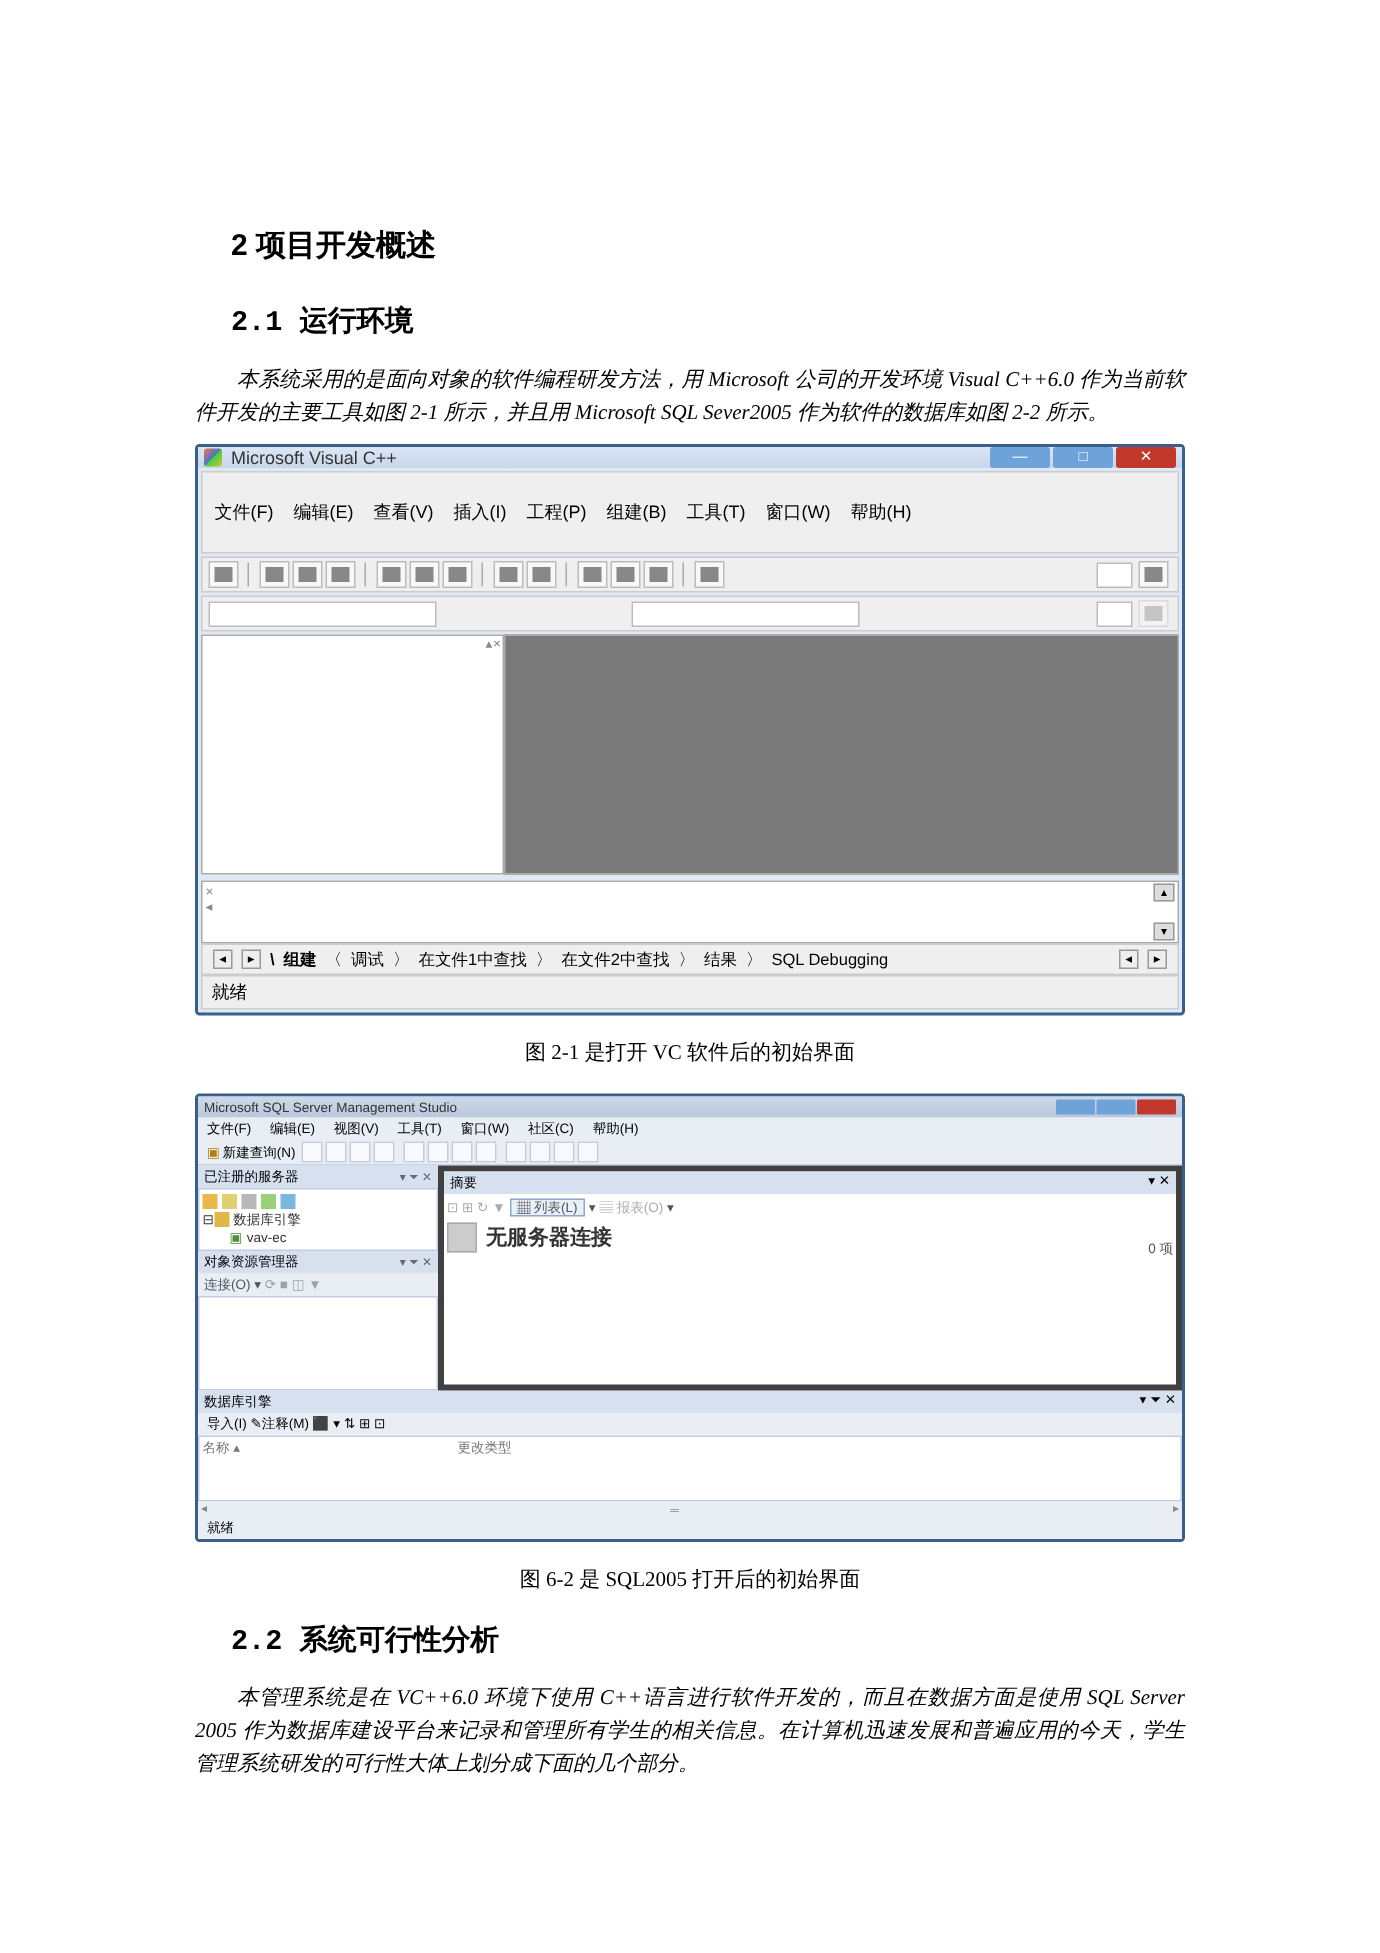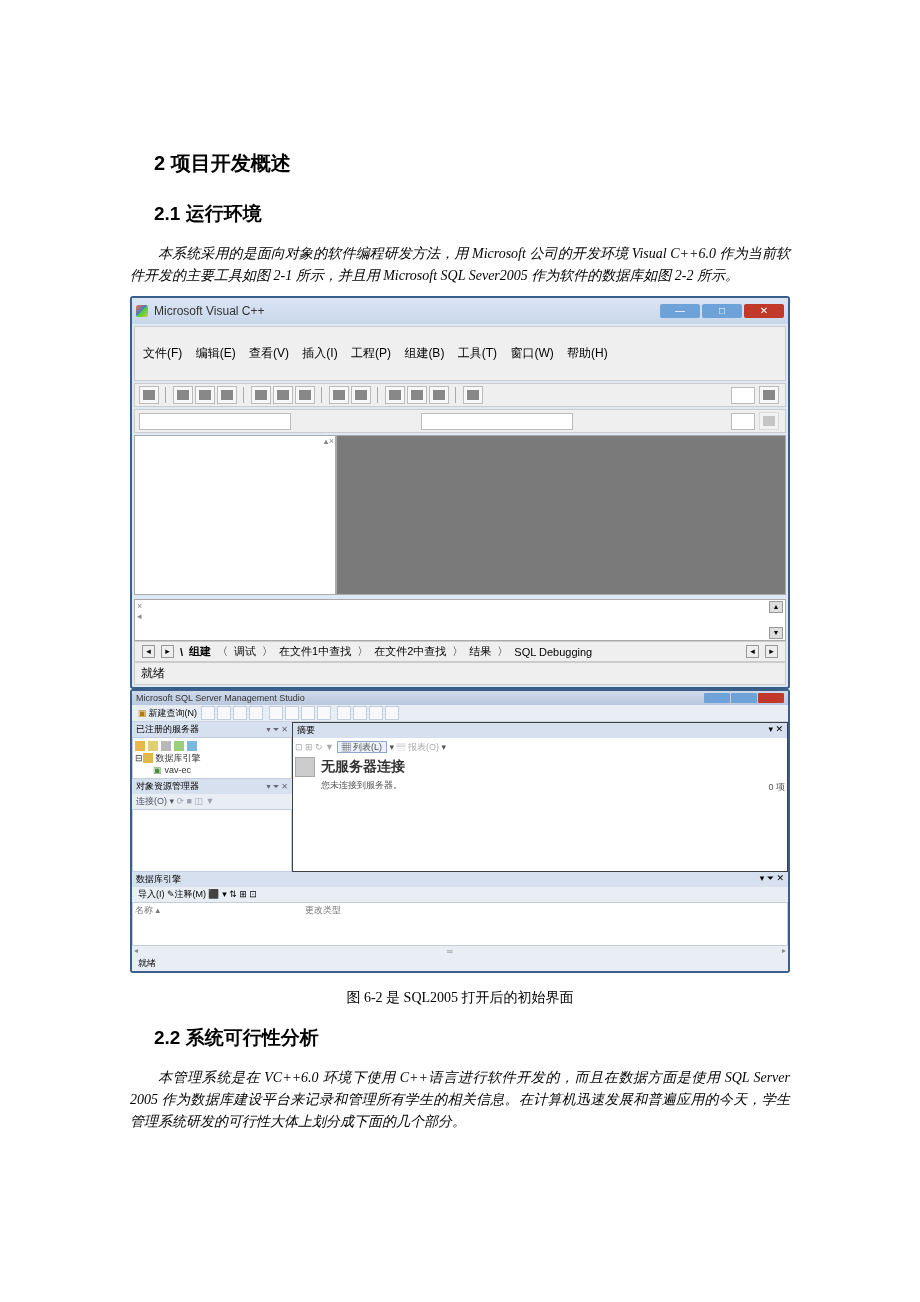--- a/index.html
+++ b/index.html
@@ -1,25 +1,25 @@
 <!DOCTYPE html>
 <html><head>
 <meta charset="utf-8">
 <style>
   html,body{margin:0;padding:0;background:#fff;}
   body{width:920px;min-height:1302px;font-family:"SimSun","宋体",serif;color:#000;font-size:14px;}
   .page{padding:150px 130px 0 130px;}
   h1{font-family:"SimHei","黑体",sans-serif;font-size:20px;font-weight:600;margin:0 0 24px 24px;}
-  h2{font-family:Liberation Sans, sans-serif;font-size:19px;font-weight:600;margin:0 0 16px 24px;}
+  h2{font-family:Liberation Mono, monospace;font-size:19px;font-weight:600;margin:0 0 16px 24px;}
   p.body{text-indent:2em;line-height:1.55;margin:0 0 6px 0;text-align:justify;font-size:14px;font-style:italic;}
   .caption{text-align:center;font-family:"SimSun",serif;font-size:14px;margin:16px 0 18px 0;}
 
   
   .fig1{border:2px solid #3a5f8a;border-radius:3px;background:#dfe8f5;font-family:"MS Sans Serif",Tahoma,sans-serif;font-size:12px;color:#000;}
-  .fig1 .titlebar{height:26px;background:linear-gradient(to bottom,#dbe6f5,#c8d6ea);display:flex;align-items:center;padding:0 4px;}
+  .fig1 .titlebar{height:14px;background:linear-gradient(to bottom,#dbe6f5,#c8d6ea);display:flex;align-items:center;padding:0 4px;}
   .fig1 .titlebar .icon{width:12px;height:12px;background:linear-gradient(135deg,#e74,#47c 50%,#4c4 50%,#cc3);border-radius:2px;margin-right:6px;}
   .fig1 .titlebar .t{flex:1;font-size:12px;color:#333;}
   .fig1 .winbtns{display:flex;}
   .fig1 .winbtn{width:40px;height:14px;background:#6ea3da;color:#fff;margin-left:2px;border-radius:2px;text-align:center;line-height:13px;font-size:10px;}
   .fig1 .winbtn.cl{background:#c0392b;}
   .fig1 .menubar{background:#efefef;padding:18px 8px;border:1px solid #ccc;margin:2px;font-size:12px;}
   .fig1 .menubar span{margin-right:10px;}
   .fig1 .toolbar{background:#efefef;border:1px solid #ccc;margin:0 2px 2px 2px;padding:2px 4px;display:flex;align-items:center;}
   .fig1 .btn{width:18px;height:16px;border:1px solid #bbb;background:#f8f8f8;display:inline-block;margin-right:2px;position:relative;}
   .fig1 .btn::after{content:"";position:absolute;inset:3px;background:#888;}
@@ -51,21 +51,21 @@
   .fig2 .toolbar .btn{width:12px;height:12px;border:1px solid #c3cde0;background:#f7f9fc;margin-right:2px;display:inline-block;}
   .fig2 .body{display:flex;min-height:150px;justify-content:center;}
   .fig2 .left{flex:0 0 160px;display:flex;flex-direction:column;}
   .fig2 .panel-hdr{background:#d7e0ee;padding:1px 4px;font-size:9px;display:flex;align-items:center;}
   .fig2 .panel-hdr .sp{flex:1;}
   .fig2 .panel-hdr .pin{font-size:8px;color:#667;}
   .fig2 .panel-body{background:#fff;border:1px solid #c3cde0;flex:1;padding:2px;font-size:9px;}
   .fig2 .panel-body .row{display:flex;align-items:center;height:12px;}
   .fig2 .panel-body .tree{color:#333;}
   .fig2 .panel-body .ico{width:10px;height:10px;background:#e8b84a;display:inline-block;margin-right:3px;}
-  .fig2 .right{flex:1;background:#fff;border:1px solid #404040;padding:2px;}
+  .fig2 .right{flex:1;background:#fff;border:4px solid #404040;padding:2px;}
   .fig2 .right .summ-hdr{background:#d7e0ee;padding:1px 4px;font-size:9px;margin:-2px -2px 2px -2px;display:flex;}
   .fig2 .right .summ-hdr .sp{flex:1;}
   .fig2 .right .summ-tools{font-size:9px;padding:1px 0;color:#555;}
   .fig2 .right .summ-tools .sel{border:1px solid #8fa8c9;padding:0 4px;background:#eaf0f9;}
   .fig2 .right .big{font-size:14px;color:#333;display:flex;align-items:center;margin:2px 0;}
   .fig2 .right .big .ic{width:18px;height:18px;background:#ccc;margin-right:6px;border:1px solid #aaa;}
   .fig2 .right .sub{font-size:9px;color:#555;margin-left:26px;}
   .fig2 .right .cnt{text-align:right;font-size:9px;color:#555;margin-top:-11px;}
   .fig2 .err-hdr{background:#d7e0ee;padding:1px 4px;font-size:9px;display:flex;}
   .fig2 .err-tools{padding:1px 6px;font-size:9px;background:#e9eef5;}
@@ -161,27 +161,37 @@
         <span>结果</span>
       <span>〉</span>
         <span>SQL Debugging</span>
       <span style="flex:1"></span>
       <span class="arr">◂</span>
       <span class="arr">▸</span>
     </div>
     <div class="status">就绪</div>
   </div>
 
+  <div class="caption">图 2-1 是打开 VC 软件后的初始界面</div>
 
   <div class="fig2">
     <div class="titlebar">
       <div class="t">Microsoft SQL Server Management Studio</div>
       <div class="winbtn"></div>
       <div class="winbtn"></div>
       <div class="winbtn cl"></div>
+    </div>
+    <div class="menubar">
+      <span>文件(F)</span>
+      <span>编辑(E)</span>
+      <span>视图(V)</span>
+      <span>工具(T)</span>
+      <span>窗口(W)</span>
+      <span>社区(C)</span>
+      <span>帮助(H)</span>
     </div>
     <div class="toolbar">
       <span style="color:#b47c00;margin-right:2px">▣</span>
       <span>新建查询(N)</span>
       <span style="width:4px"></span>
       <span class="btn"></span>
       <span class="btn"></span>
       <span class="btn"></span>
       <span class="btn"></span>
       <span style="width:4px"></span>
@@ -236,21 +246,20 @@
         <div class="summ-tools">
           <span style="opacity:.5">⊡  ⊞  ↻  ▼  </span>
           <span class="sel">▦ <span>列表(L)</span></span>
           ▾ 
           <span style="opacity:.5">▤ <span>报表(O)</span></span> ▾
         </div>
         <div class="big">
           <span class="ic"></span>
           <b>无服务器连接</b>
         </div>
-        <div class="sub">您未连接到服务器。</div>
         <div class="cnt">0 项</div>
       </div>
     </div>
 
     <div class="err-hdr">
       <span>数据库引擎</span>
         <span class="sp" style="flex:1"></span>
         <span class="pin">▾  ⏷  ✕</span>
     </div>
     <div class="err-tools">导入(I)  ✎注释(M)   ⬛ ▾  ⇅   ⊞   ⊡</div>

